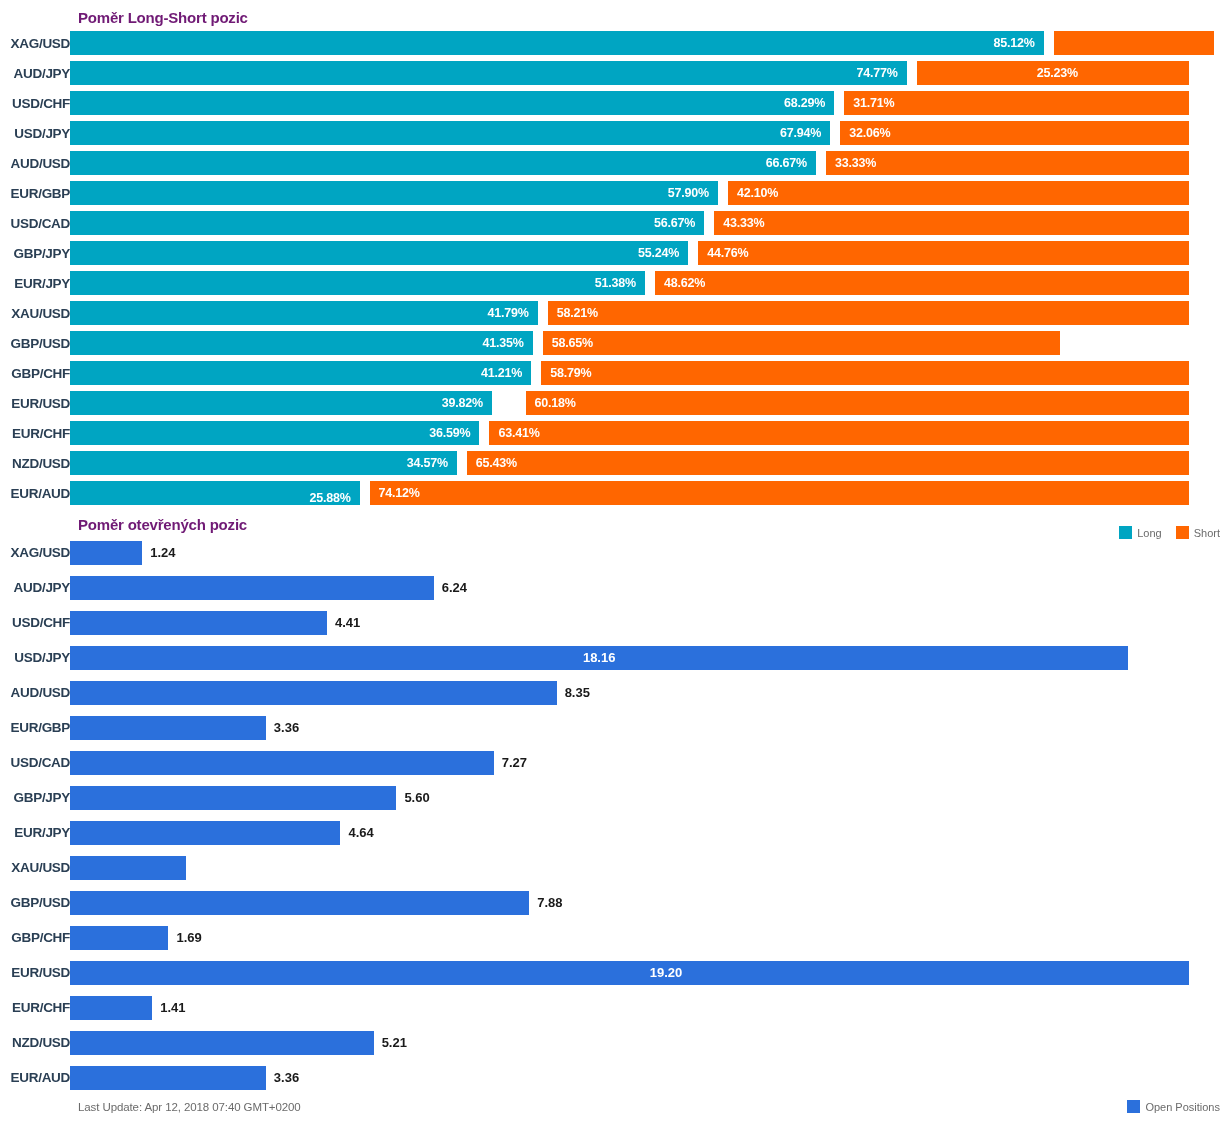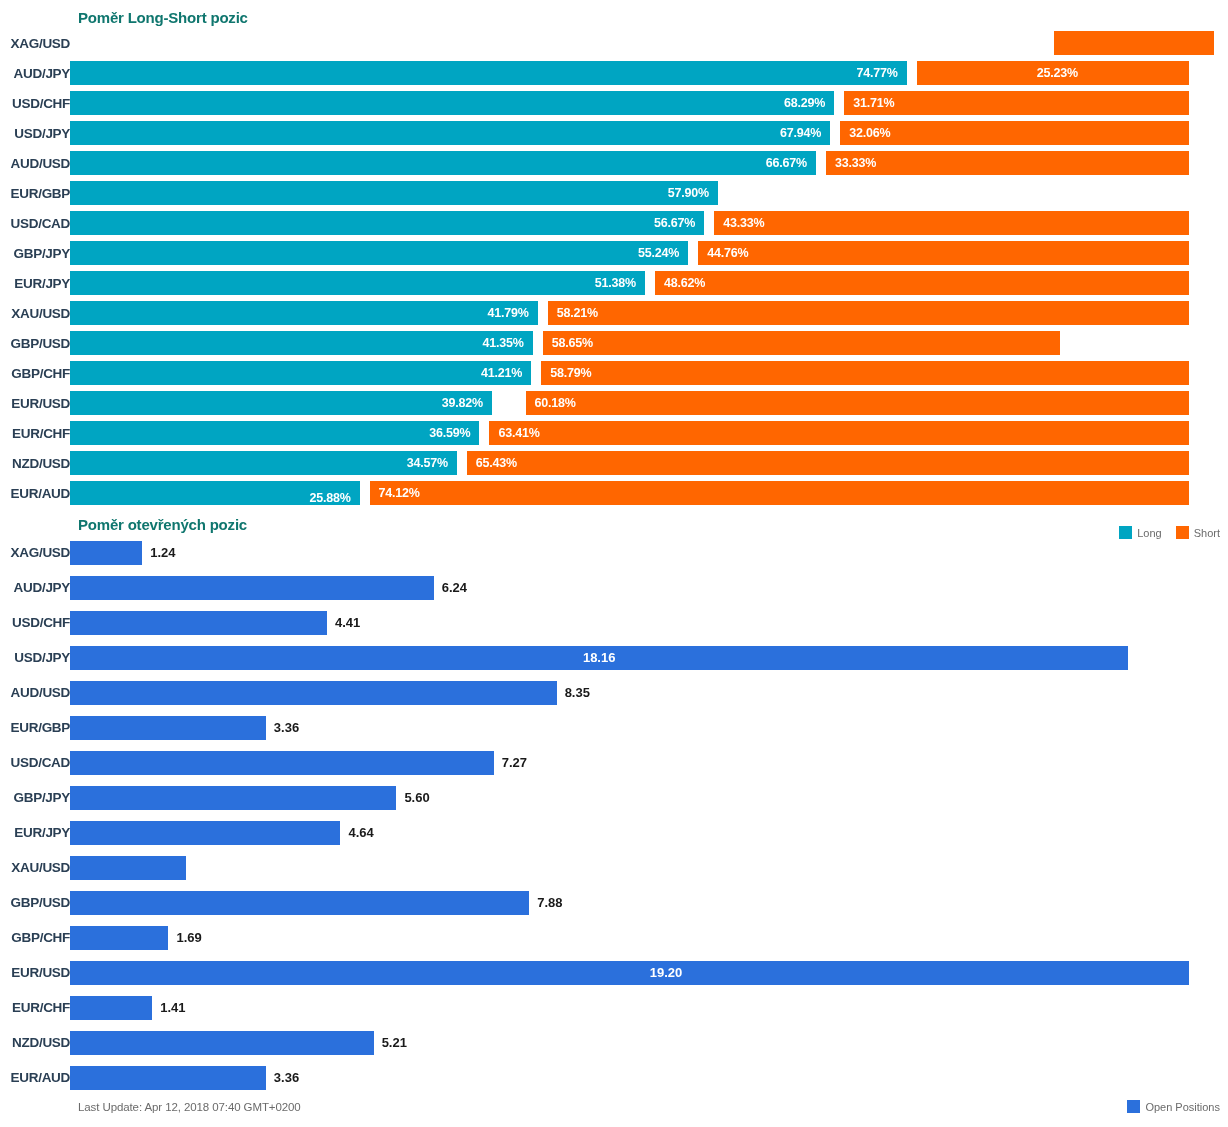--- a/index.html
+++ b/index.html
@@ -18,21 +18,21 @@
 
   
   .chart-block {
     position: relative;
     width: 1228px;
   }
 
   .chart-title {
     font-size: 15px;
     font-weight: bold;
-    color: #0f766e;
+    color: #701a75;
     padding-left: 78px;
     line-height: 20px;
     height: 20px;
     letter-spacing: -0.2px;
   }
 
   .rows {
     position: relative;
   }
 
@@ -159,20 +159,23 @@
 </style>
 </head>
 <body>
 
 <div class="chart-block" id="chart-ls">
   <div class="chart-title">Poměr Long-Short pozic</div>
   <div class="rows" id="ls-rows">
       <div class="row">
         <div class="row-label">XAG/USD</div>
         <div class="track">
+          <div class="seg seg-long" style="width: 973.773px;">
+            <span class="seg-val">85.12%</span>
+          </div>
           <div class="seg seg-short" style="left: 983.773px; width: 160.227px;">
             <span class="seg-val"></span>
           </div>
         </div>
       </div>
       <div class="row">
         <div class="row-label">AUD/JPY</div>
         <div class="track">
           <div class="seg seg-long" style="width: 836.676px;">
             <span class="seg-val">74.77%</span>
@@ -213,20 +216,23 @@
           <div class="seg seg-short" style="left: 756.037px; width: 362.963px;">
             <span class="seg-val">33.33%</span>
           </div>
         </div>
       </div>
       <div class="row">
         <div class="row-label">EUR/GBP</div>
         <div class="track">
           <div class="seg seg-long" style="width: 647.901px;">
             <span class="seg-val">57.90%</span>
+          </div>
+          <div class="seg seg-short" style="left: 657.901px; width: 461.099px;">
+            <span class="seg-val">42.10%</span>
           </div>
         </div>
       </div>
       <div class="row">
         <div class="row-label">USD/CAD</div>
         <div class="track">
           <div class="seg seg-long" style="width: 634.137px;">
             <span class="seg-val">56.67%</span>
           </div>
           <div class="seg seg-short" style="left: 644.137px; width: 474.863px;">

